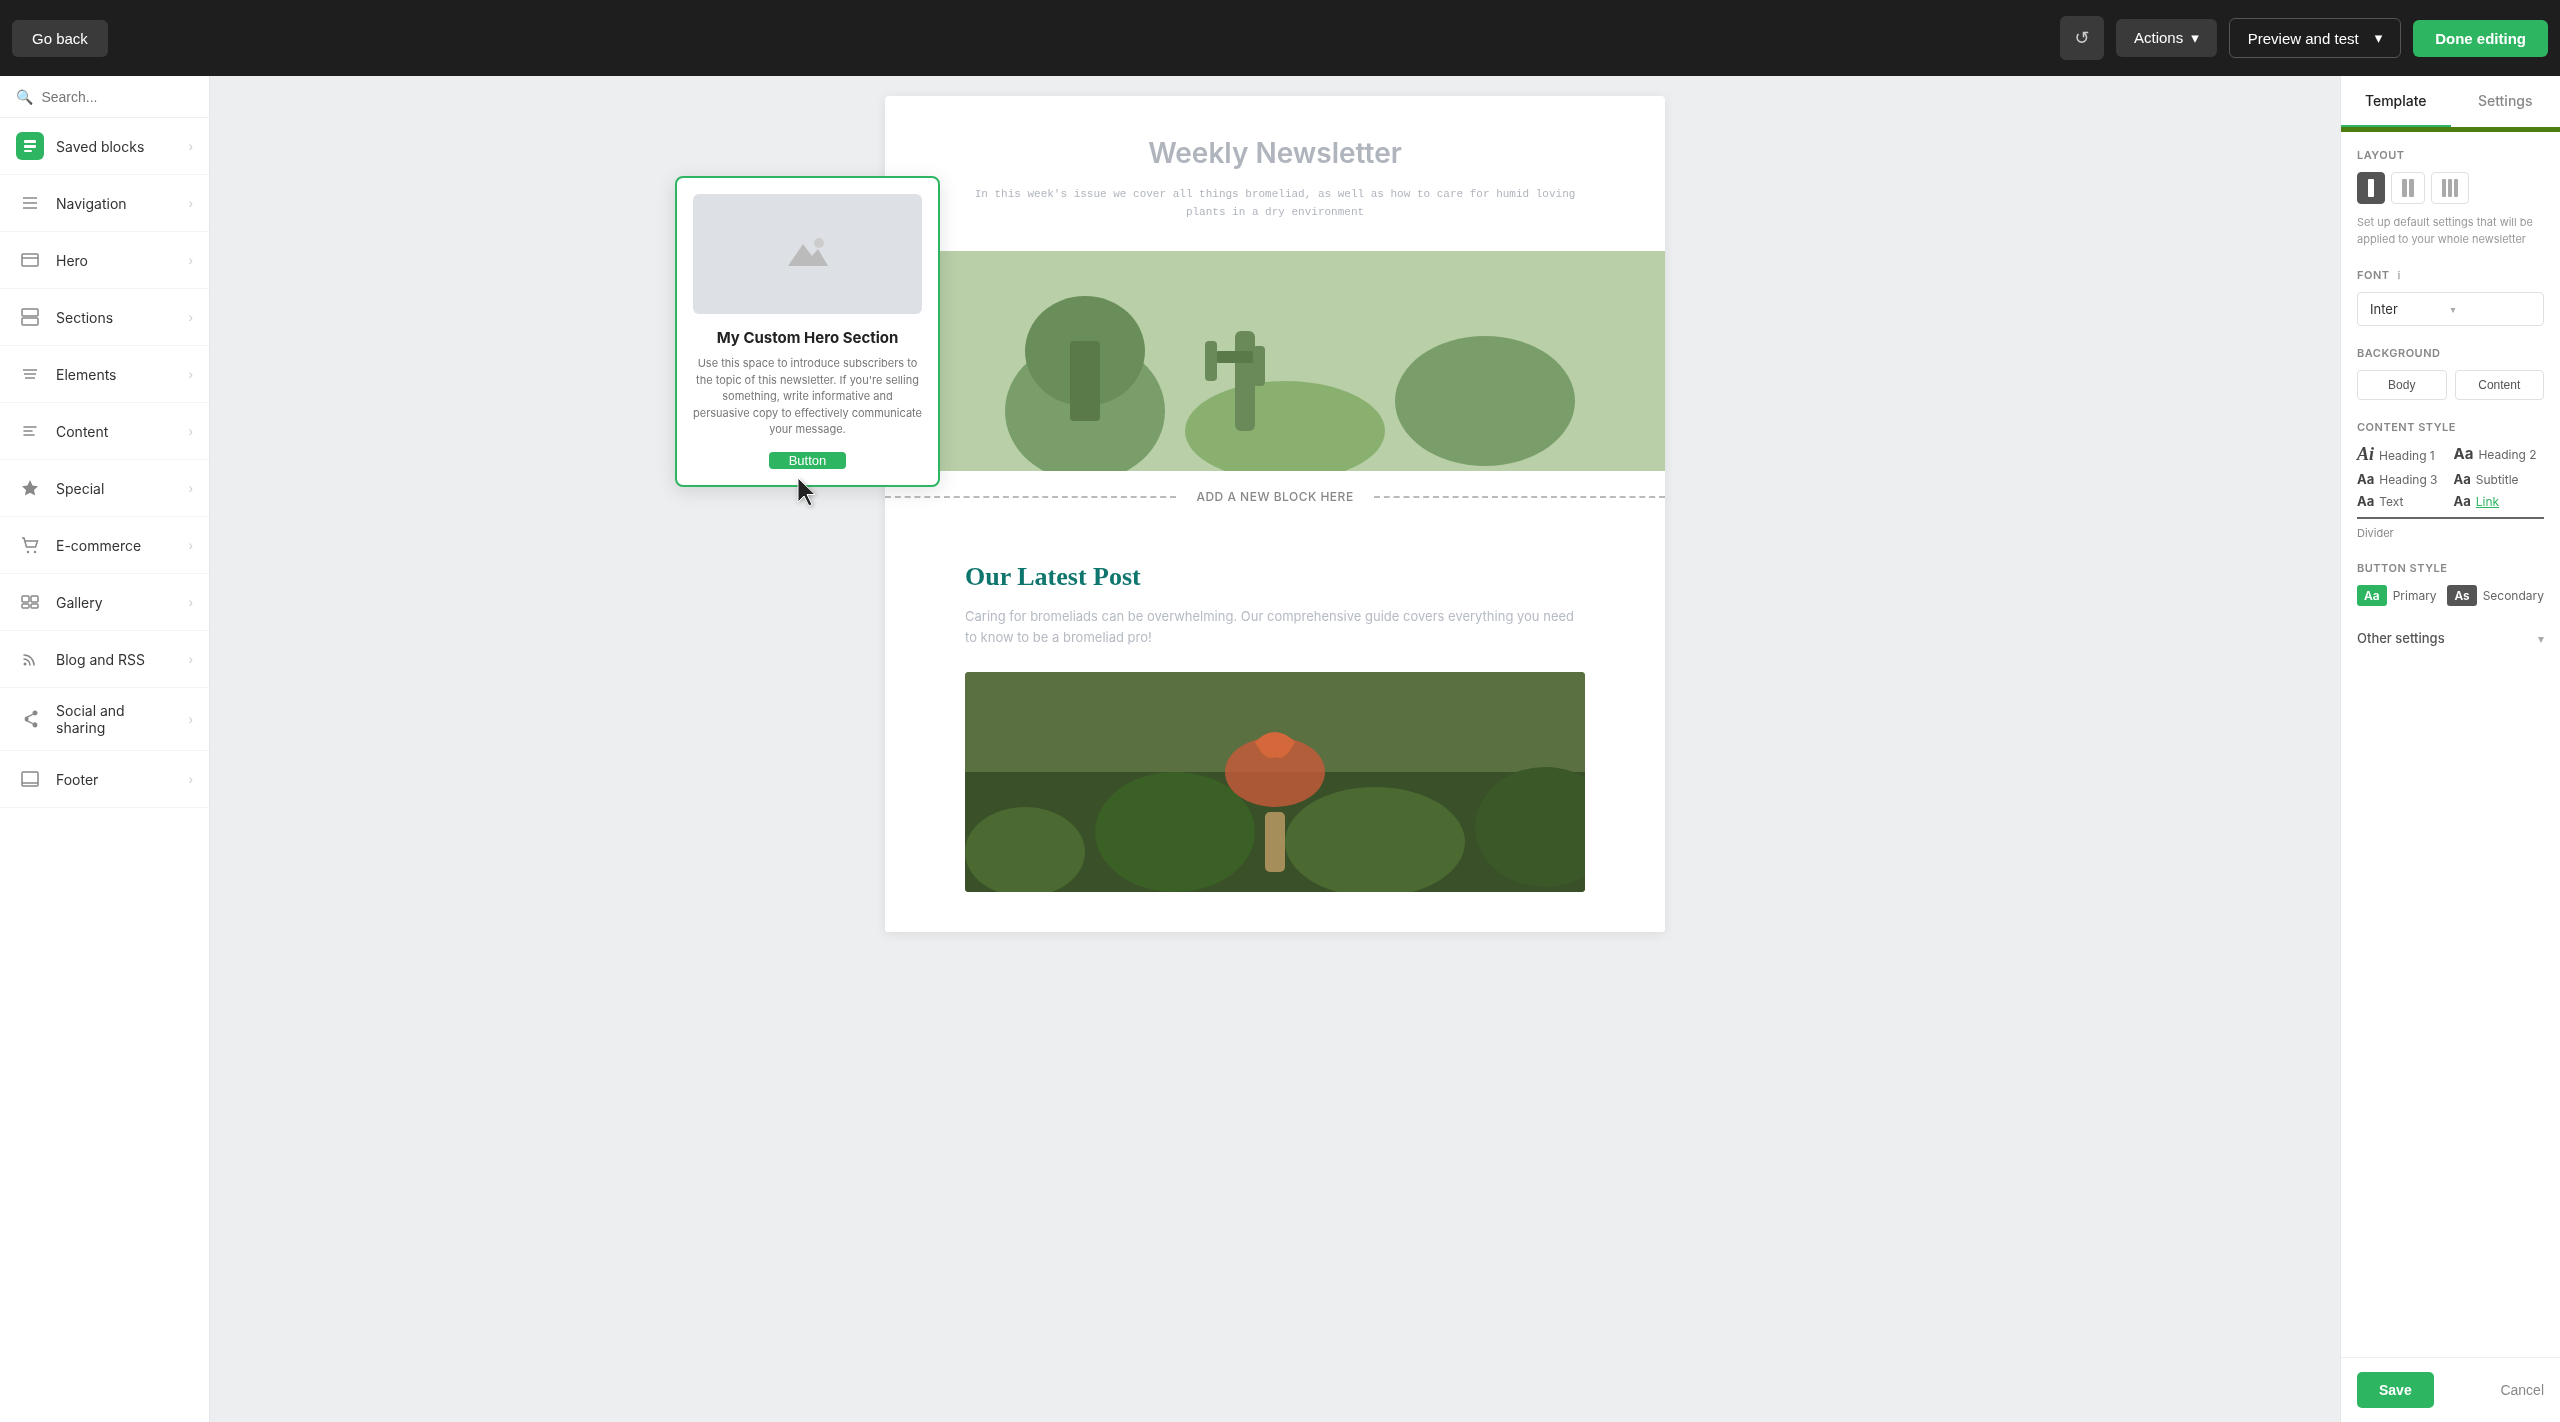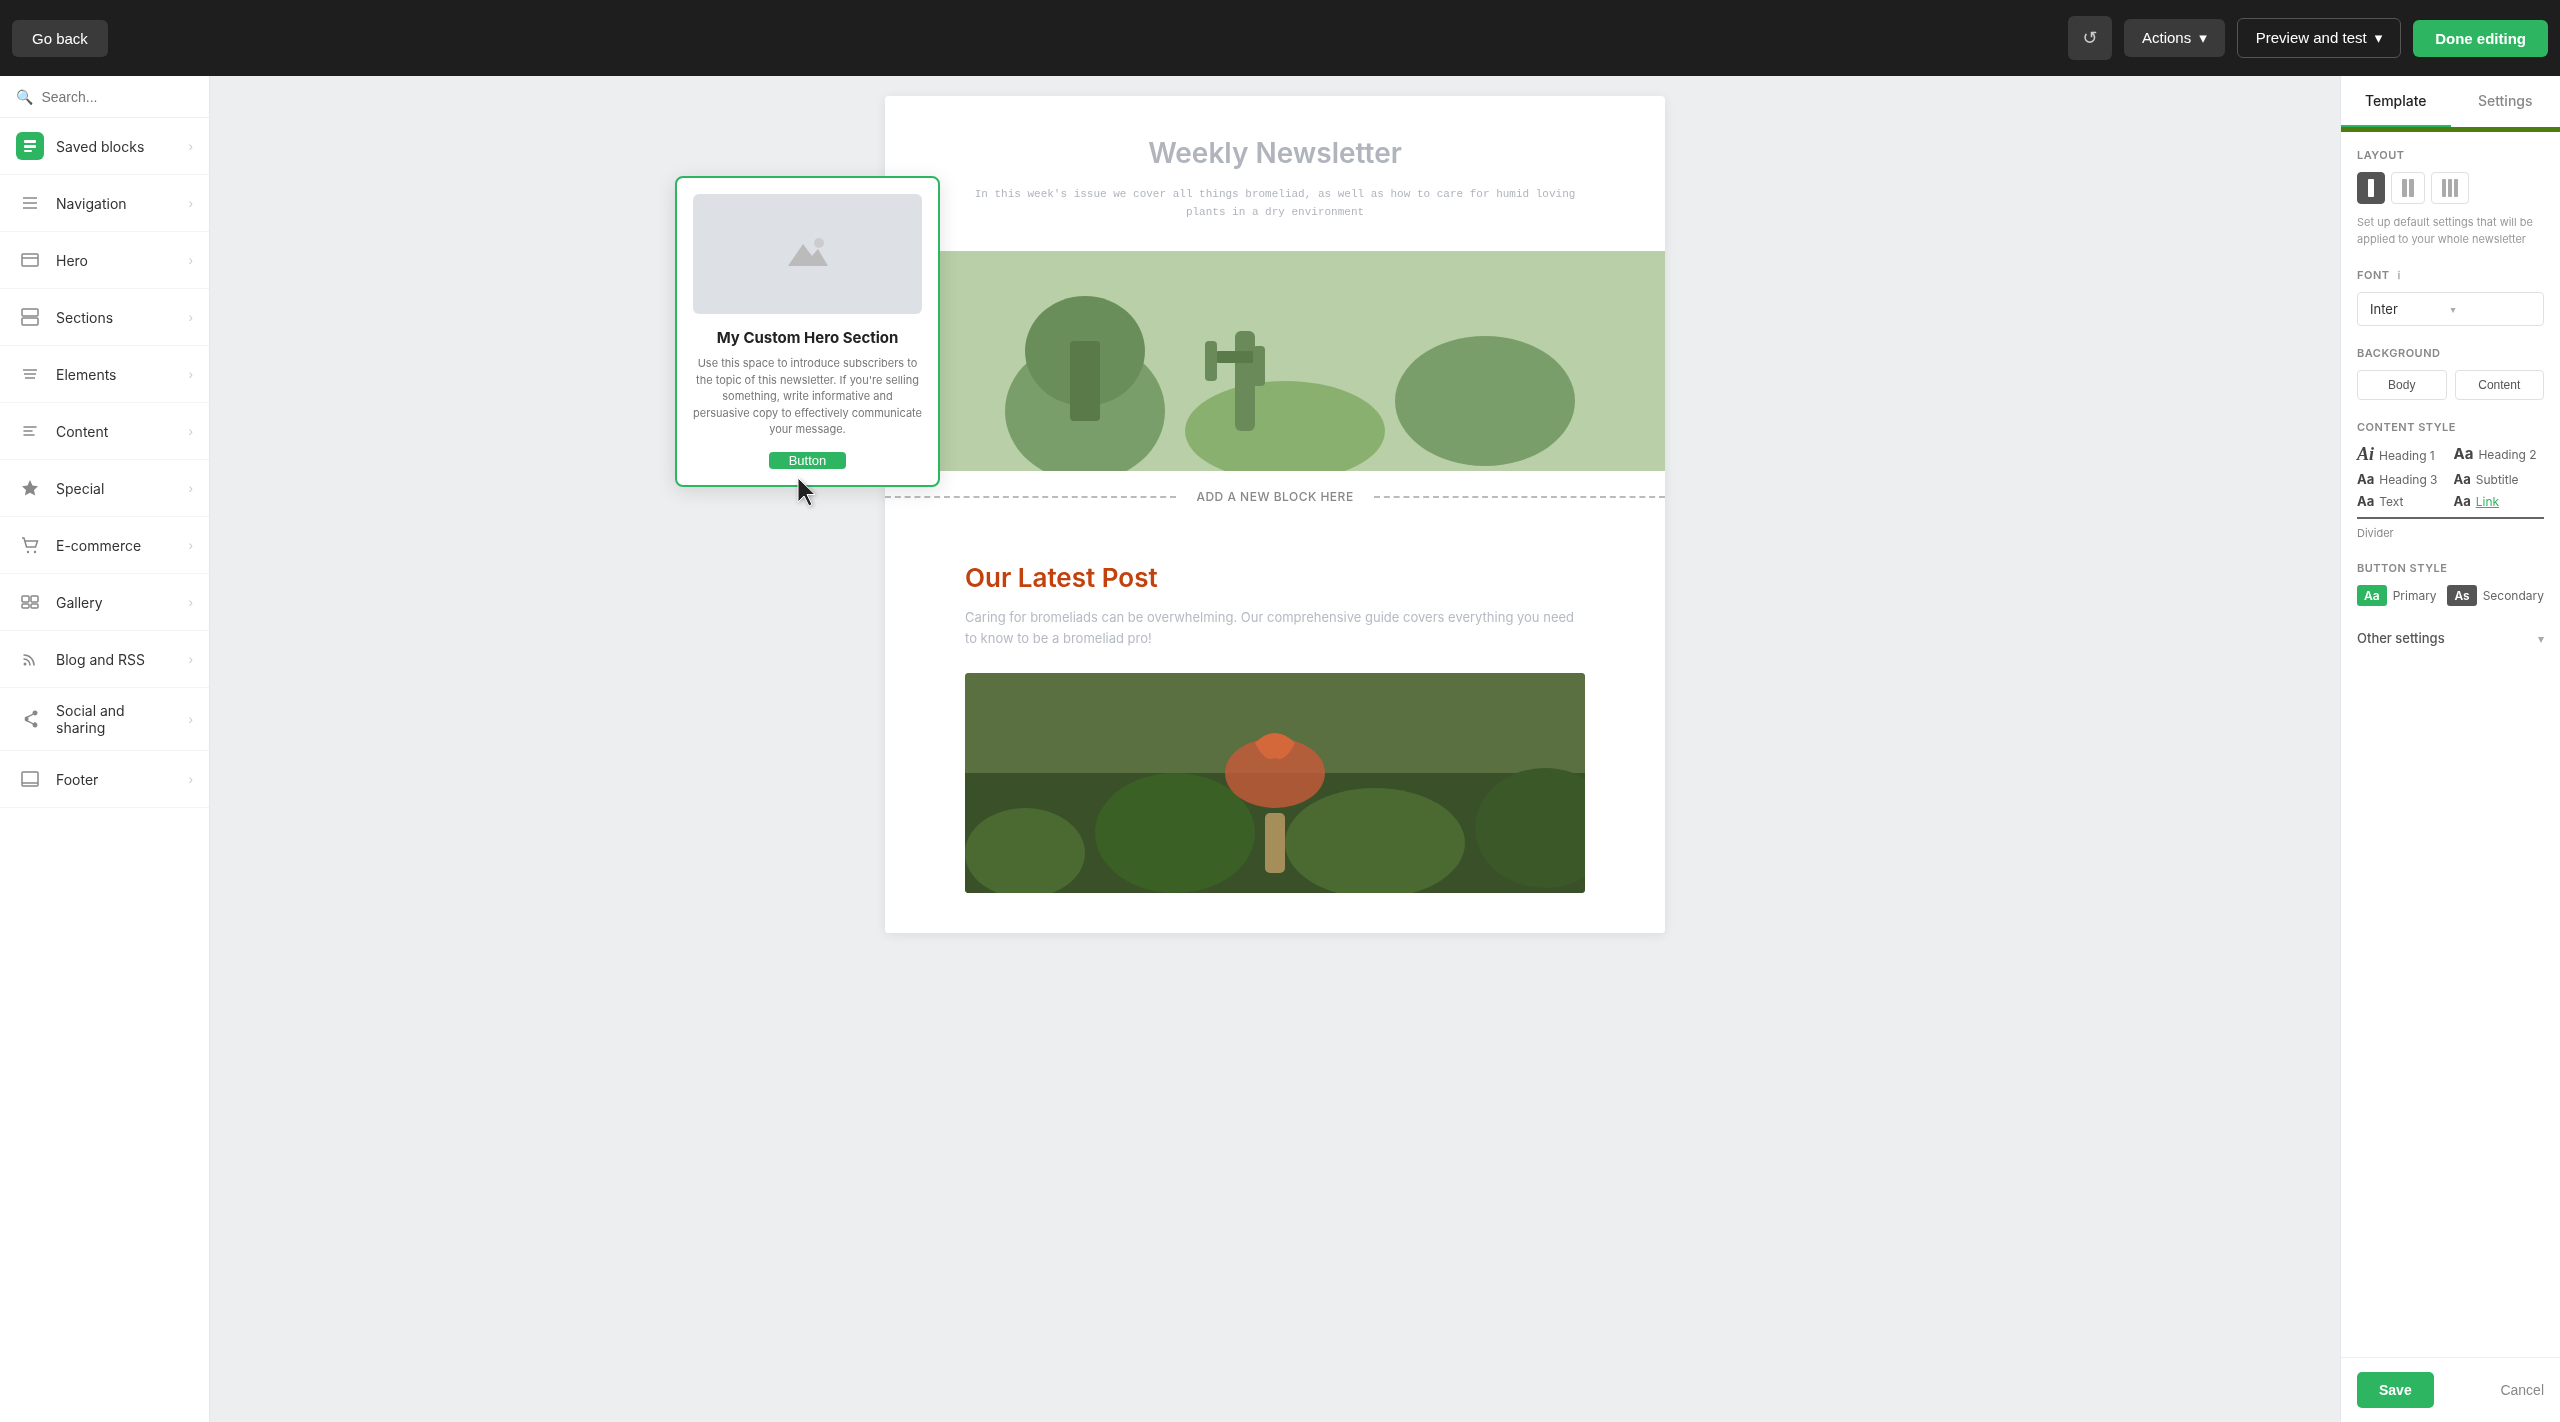--- a/index.html
+++ b/index.html
@@ -59,21 +59,22 @@
 
     .btn-preview {
       background: transparent;
       color: #fff;
       border: 1.5px solid #555;
       border-radius: 6px;
       padding: 10px 18px;
       font-size: 15px;
       cursor: pointer;
       display: flex;
-      gap: 8px;
+      align-items: center;
+      gap: 16px;
       font-weight: 500;
     }
 
     .btn-done {
       background: #2db562;
       color: #fff;
       border: none;
       border-radius: 6px;
       padding: 10px 22px;
       font-size: 15px;
@@ -285,23 +286,24 @@
       white-space: nowrap;
     }
 
     
     .email-blog {
       padding: 40px 80px;
       background: #fff;
     }
     .email-blog h2 {
       font-size: 26px;
-      color: #c2410c;
+      color: #0f766e;
       font-weight: 600;
       margin-bottom: 14px;
+      font-family: Liberation Serif, serif;
     }
     .email-blog p {
       font-size: 13px;
       color: #b5bac3;
       line-height: 1.6;
       margin-bottom: 24px;
     }
     .blog-image {
       width: 100%;
       height: 220px;

